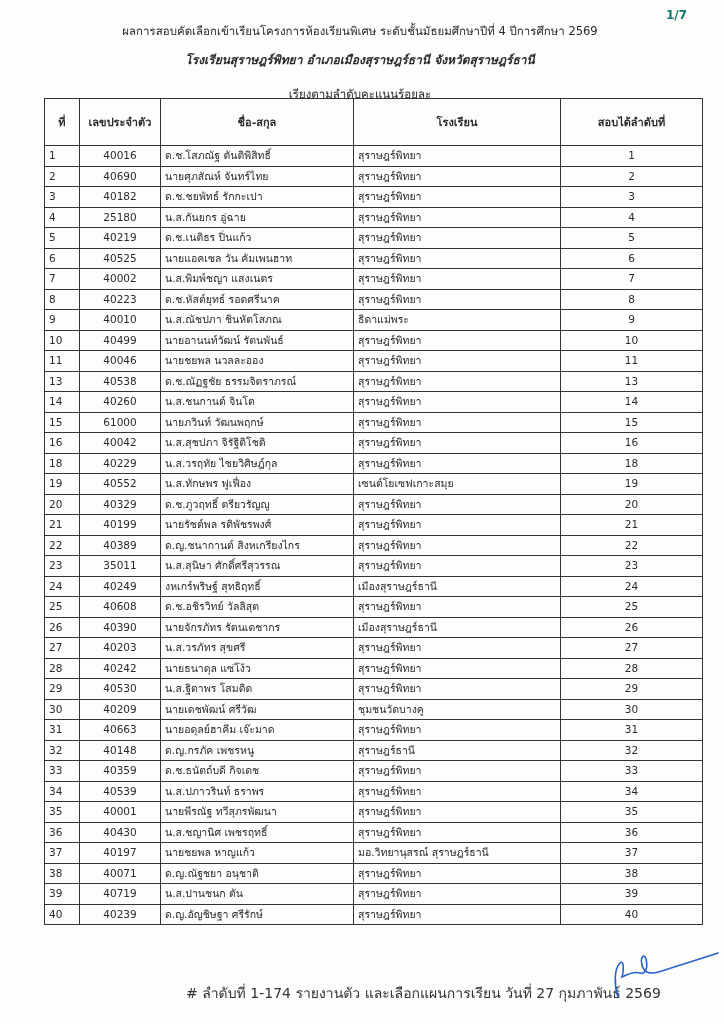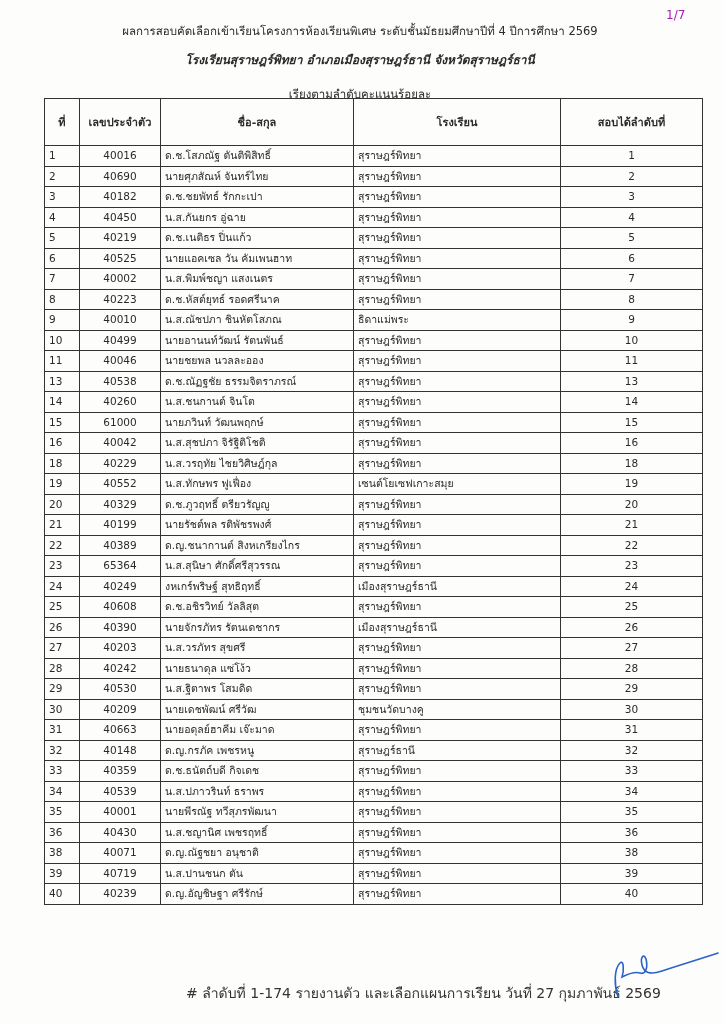--- a/index.html
+++ b/index.html
@@ -1,20 +1,20 @@
 <!DOCTYPE html>
 <html><head>
 <meta charset="utf-8">
 <style>
   html, body { margin: 0; padding: 0; }
   body {
     width: 724px; height: 1024px; background: #fdfdfc; position: relative; overflow: hidden;
     font-family: "DejaVu Sans", "Liberation Sans", sans-serif; color: #2a2a2a;
   }
-  .page-num { position: absolute; left: 666px; top: 8px; font-size: 12px; color: #a21caf; }
+  .page-num { position: absolute; left: 666px; top: 8px; font-size: 12px; color: #0f766e; font-weight: bold; }
   .title { position: absolute; left: 0; width: 724px; text-align: center; font-size: 11.5px; color: #2a2a2a; white-space: nowrap; }
   .t1 { top: 22px; left: 70px; width: 580px; }
   .t2 { top: 50px; left: 70px; width: 580px; font-weight: bold; font-size: 12px; font-style: italic; }
   .t3 { top: 85px; left: 70px; width: 580px; font-size: 11.5px; }
   table.results {
     position: absolute; left: 44px; top: 98px;
     border-collapse: collapse; table-layout: fixed; width: 614px;
     font-size: 10.5px;
   }
   table.results th, table.results td {
@@ -67,21 +67,21 @@
       </tr>
       <tr>
         <td class="c-no">3</td>
         <td class="c-id">40182</td>
         <td class="c-name">ด.ช.ชยพัทธ์ รักกะเปา</td>
         <td class="c-school">สุราษฎร์พิทยา</td>
         <td class="c-rank">3</td>
       </tr>
       <tr>
         <td class="c-no">4</td>
-        <td class="c-id">40450</td>
+        <td class="c-id">25180</td>
         <td class="c-name">น.ส.กันยกร อู่ฉาย</td>
         <td class="c-school">สุราษฎร์พิทยา</td>
         <td class="c-rank">4</td>
       </tr>
       <tr>
         <td class="c-no">5</td>
         <td class="c-id">40219</td>
         <td class="c-name">ด.ช.เนติธร ปิ่นแก้ว</td>
         <td class="c-school">สุราษฎร์พิทยา</td>
         <td class="c-rank">5</td>
@@ -186,21 +186,21 @@
       </tr>
       <tr>
         <td class="c-no">22</td>
         <td class="c-id">40389</td>
         <td class="c-name">ด.ญ.ชนากานต์ สิงหเกรียงไกร</td>
         <td class="c-school">สุราษฎร์พิทยา</td>
         <td class="c-rank">22</td>
       </tr>
       <tr>
         <td class="c-no">23</td>
-        <td class="c-id">65364</td>
+        <td class="c-id">35011</td>
         <td class="c-name">น.ส.สุนิษา ศักดิ์ศรีสุวรรณ</td>
         <td class="c-school">สุราษฎร์พิทยา</td>
         <td class="c-rank">23</td>
       </tr>
       <tr>
         <td class="c-no">24</td>
         <td class="c-id">40249</td>
         <td class="c-name">งหเกร์พริษฐ์ สุทธิฤทธิ์</td>
         <td class="c-school">เมืองสุราษฎร์ธานี</td>
         <td class="c-rank">24</td>
@@ -283,20 +283,27 @@
         <td class="c-rank">35</td>
       </tr>
       <tr>
         <td class="c-no">36</td>
         <td class="c-id">40430</td>
         <td class="c-name">น.ส.ชญานิศ เพชรฤทธิ์</td>
         <td class="c-school">สุราษฎร์พิทยา</td>
         <td class="c-rank">36</td>
       </tr>
       <tr>
+        <td class="c-no">37</td>
+        <td class="c-id">40197</td>
+        <td class="c-name">นายชยพล หาญแก้ว</td>
+        <td class="c-school">มอ.วิทยานุสรณ์ สุราษฎร์ธานี</td>
+        <td class="c-rank">37</td>
+      </tr>
+      <tr>
         <td class="c-no">38</td>
         <td class="c-id">40071</td>
         <td class="c-name">ด.ญ.ณัฐชยา อนุชาติ</td>
         <td class="c-school">สุราษฎร์พิทยา</td>
         <td class="c-rank">38</td>
       </tr>
       <tr>
         <td class="c-no">39</td>
         <td class="c-id">40719</td>
         <td class="c-name">น.ส.ปานชนก ตัน</td>

